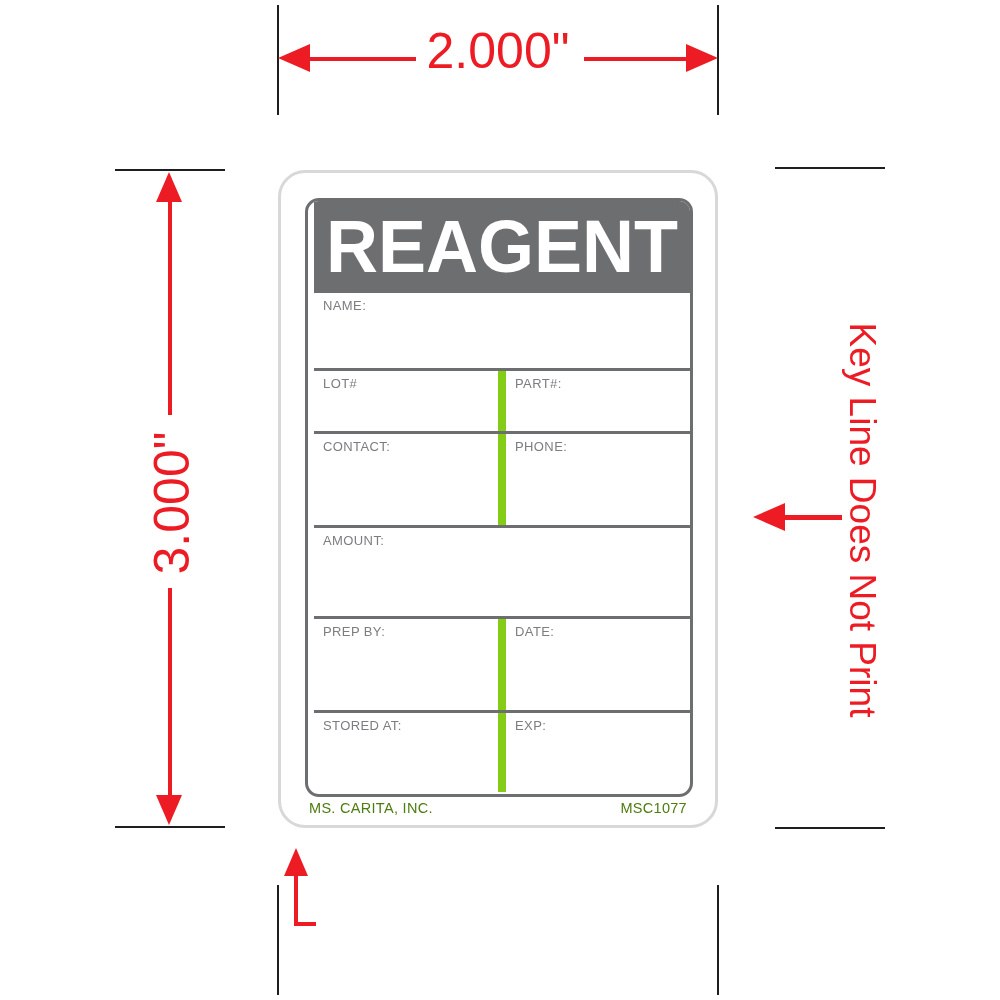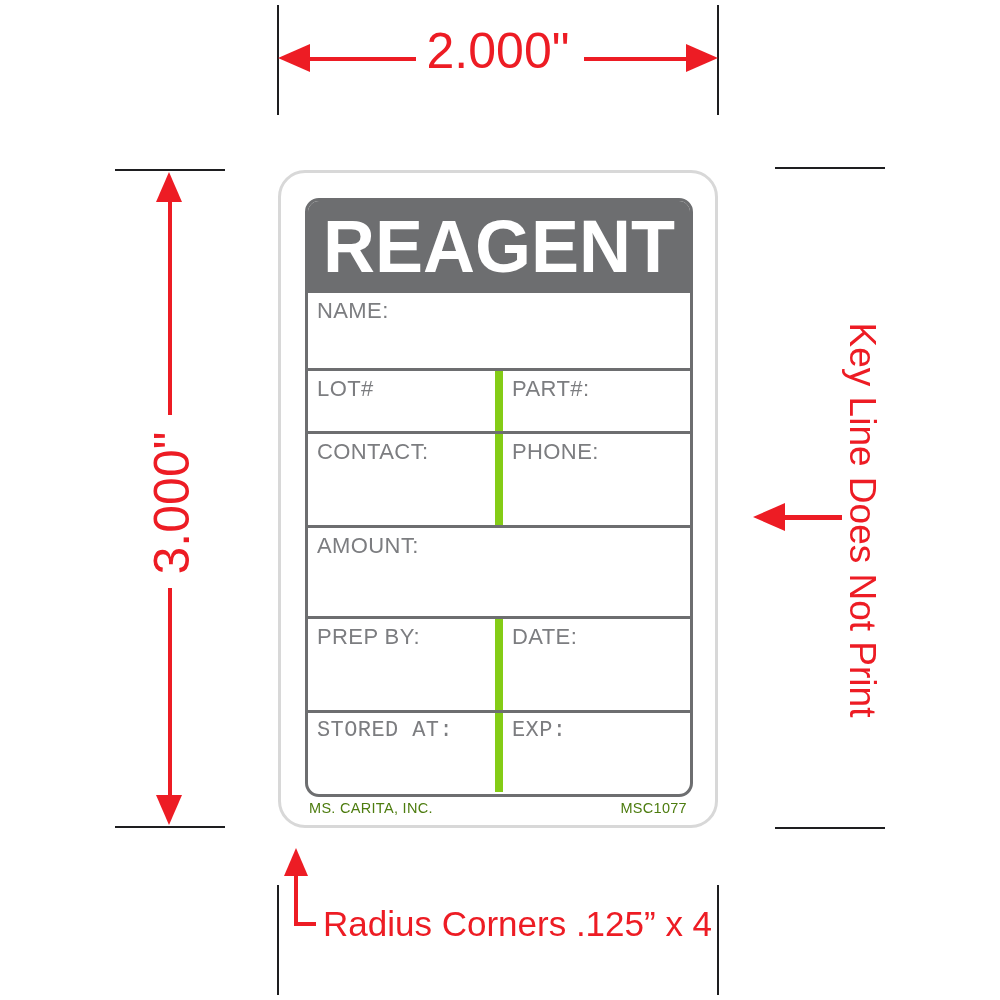--- a/index.html
+++ b/index.html
@@ -28,36 +28,36 @@
   .radius-note  { left:323px; top:904px; font-size:35px; }
 
   
   .keyline {
     position:absolute; left:278px; top:170px; width:440px; height:658px;
     box-sizing:border-box; border:3px solid #d8d8d8; border-radius:27px; background:#ffffff;
   }
   .form {
     position:absolute; left:24px; top:25px; width:388px; height:599px;
     box-sizing:border-box; border:3px solid #6d6e70; border-radius:14px;
-    overflow:hidden; background:#ffffff;
+    overflow:hidden; background:#ffffff;padding-left:6px;
   }
   .form-header {
     height:89px; background:#6d6e70;
     display:flex; align-items:center; justify-content:center;
   }
   .form-title {
     color:#ffffff; font-size:72px; font-weight:bold; letter-spacing:0px;
     transform:scaleY(1.04); line-height:1;
   }
   .row { display:flex; box-sizing:border-box; border-top:3px solid #6d6e70; }
   .r1 { height:78px; } .r2 { height:63px; } .r3 { height:94px; }
-  .r4 { height:91px; } .r5 { height:94px; } .r6 { height:82px; border-bottom:none;font-family:Liberation Mono, monospace; }
+  .r4 { height:91px; } .r5 { height:94px; } .r6 { height:82px; border-bottom:none; }
   .cell {
     flex:1; box-sizing:border-box; padding:5px 9px;
-    color:#7c7d80; font-size:22px; letter-spacing:0.4px;
+    color:#7c7d80; font-size:13px; letter-spacing:0.4px;
   }
   .cell.right { border-left:8px solid #84cc16; }
   .label-footer {
     position:absolute; left:28px; right:28px; bottom:9px;
     display:flex; justify-content:space-between;
     color:#4d7c0f; font-size:14.5px; letter-spacing:0.3px;
   }
 </style>
 </head>
 <body>
@@ -85,21 +85,20 @@
   <div class="shaft-v" style="left:168px; top:588px; height:209px;"></div>
   <div class="ah ah-down" style="left:156px; top:795px;"></div>
 
   <div class="dim-text keyline-note">Key Line Does Not Print</div>
   <div class="ah ah-left" style="left:753px; top:503px;"></div>
   <div class="shaft-h" style="left:785px; top:515px; width:57px; height:5px;"></div>
 
   <div class="ah ah-up" style="left:284px; top:848px; border-left-width:12px; border-right-width:12px; border-bottom-width:28px;"></div>
   <div class="shaft-v" style="left:294px; top:874px; height:52px;"></div>
   <div class="shaft-h" style="left:294px; top:922px; width:22px;"></div>
-  <div class="dim-text radius-note">Radius Corners .125” x 4</div>
 
   <div class="keyline">
     <div class="form">
 
       <div class="form-header">
         <div class="form-title">REAGENT</div>
       </div>
 
       <div class="row r1">
         <div class="cell">NAME:</div>

